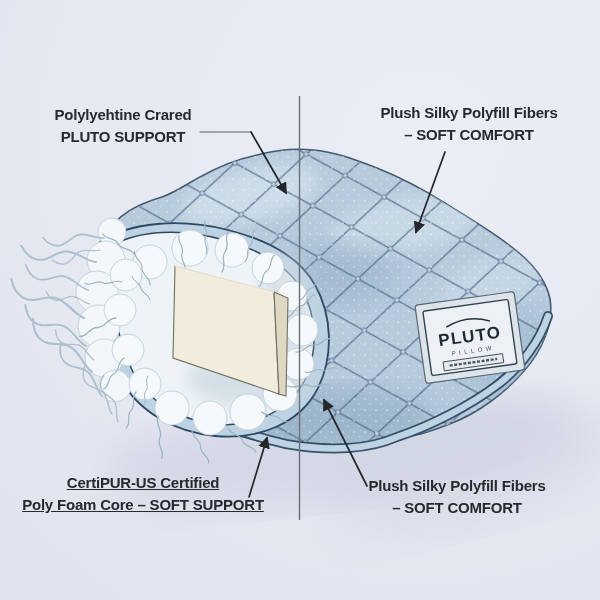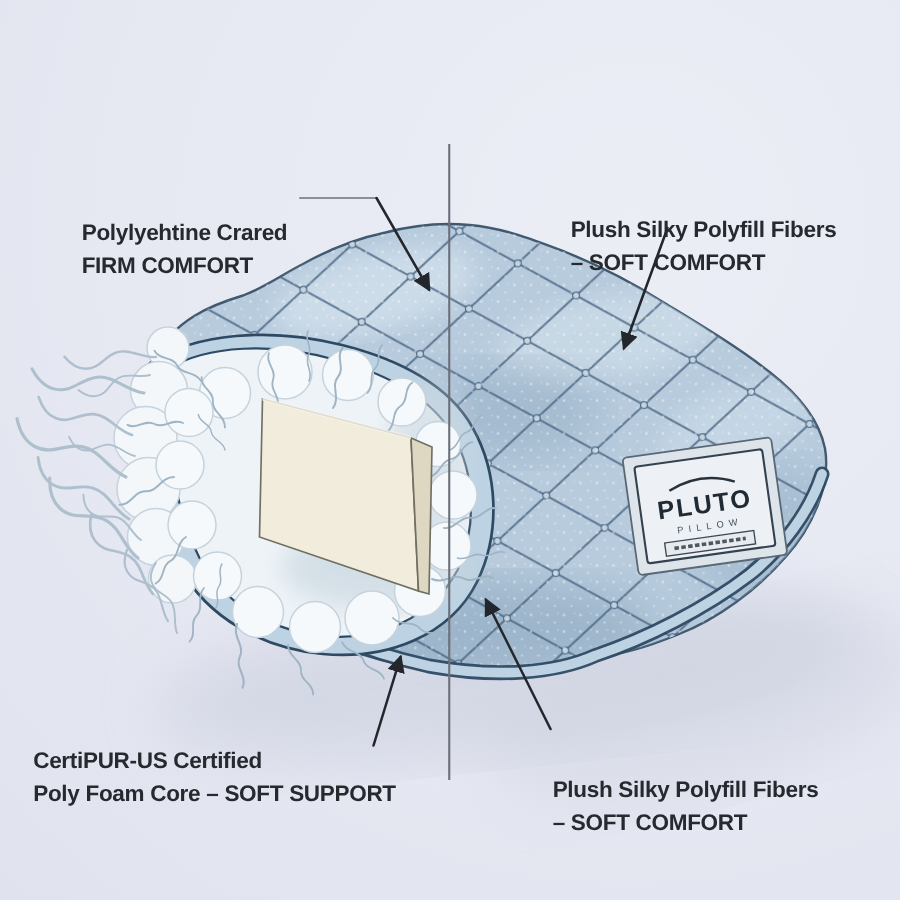--- a/index.html
+++ b/index.html
@@ -10,33 +10,32 @@
     overflow:hidden;
   }
   .stage{
     position:relative;width:600px;height:600px;
     background:radial-gradient(circle at 70% 25%, #eceef6 0%, #e6e8f2 55%, #e0e3ee 100%);
   }
   .stage svg{position:absolute;left:0;top:0;}
   .callout{
     position:absolute;
     transform:translate(-50%,-50%);
-    text-align:left;
+    text-align:center;
     white-space:nowrap;
     font-weight:700;
     font-size:15px;
     line-height:22px;
     letter-spacing:-0.2px;
     color:#26292e;
-    margin-top:41px;
   }
   .callout .l1,.callout .l2{display:block;}
   #callout-top-left{left:123px;top:126px;}
   #callout-top-right{left:469px;top:124px;}
-  #callout-bottom-left{left:143px;top:478px;}
+  #callout-bottom-left{left:143px;top:494px;text-decoration:underline;}
   #callout-bottom-right{left:457px;top:497px;}
 </style>
 </head>
 <body>
 
 <div class="stage">
 
   <svg width="600" height="600" viewBox="0 0 600 600" aria-hidden="true">
     <defs>
       <pattern id="quilt" patternUnits="userSpaceOnUse" width="72" height="52" patternTransform="rotate(-7 300 300)">
@@ -211,21 +210,21 @@
       <path d="M200,132 L251,132" stroke="#8a9099" stroke-width="1.4"></path>
       <path d="M251,132 L286,193" stroke="#23272c" stroke-width="1.7" marker-end="url(#arr)"></path>
       <path d="M445,152 L416,232" stroke="#23272c" stroke-width="1.7" marker-end="url(#arr)"></path>
       <path d="M249,497 L267,438" stroke="#23272c" stroke-width="1.7" marker-end="url(#arr)"></path>
       <path d="M367,486 L324,400" stroke="#23272c" stroke-width="1.7" marker-end="url(#arr)"></path>
     </g>
   </svg>
 
   <div class="callout" id="callout-top-left">
     <span class="l1">Polylyehtine Crared</span>
-    <span class="l2">FIRM COMFORT</span>
+    <span class="l2">PLUTO SUPPORT</span>
   </div>
 
   <div class="callout" id="callout-top-right">
     <span class="l1">Plush Silky Polyfill Fibers</span>
     <span class="l2">– SOFT COMFORT</span>
   </div>
 
   <div class="callout" id="callout-bottom-left">
     <span class="l1">CertiPUR-US Certified</span>
     <span class="l2">Poly Foam Core – SOFT SUPPORT</span>

